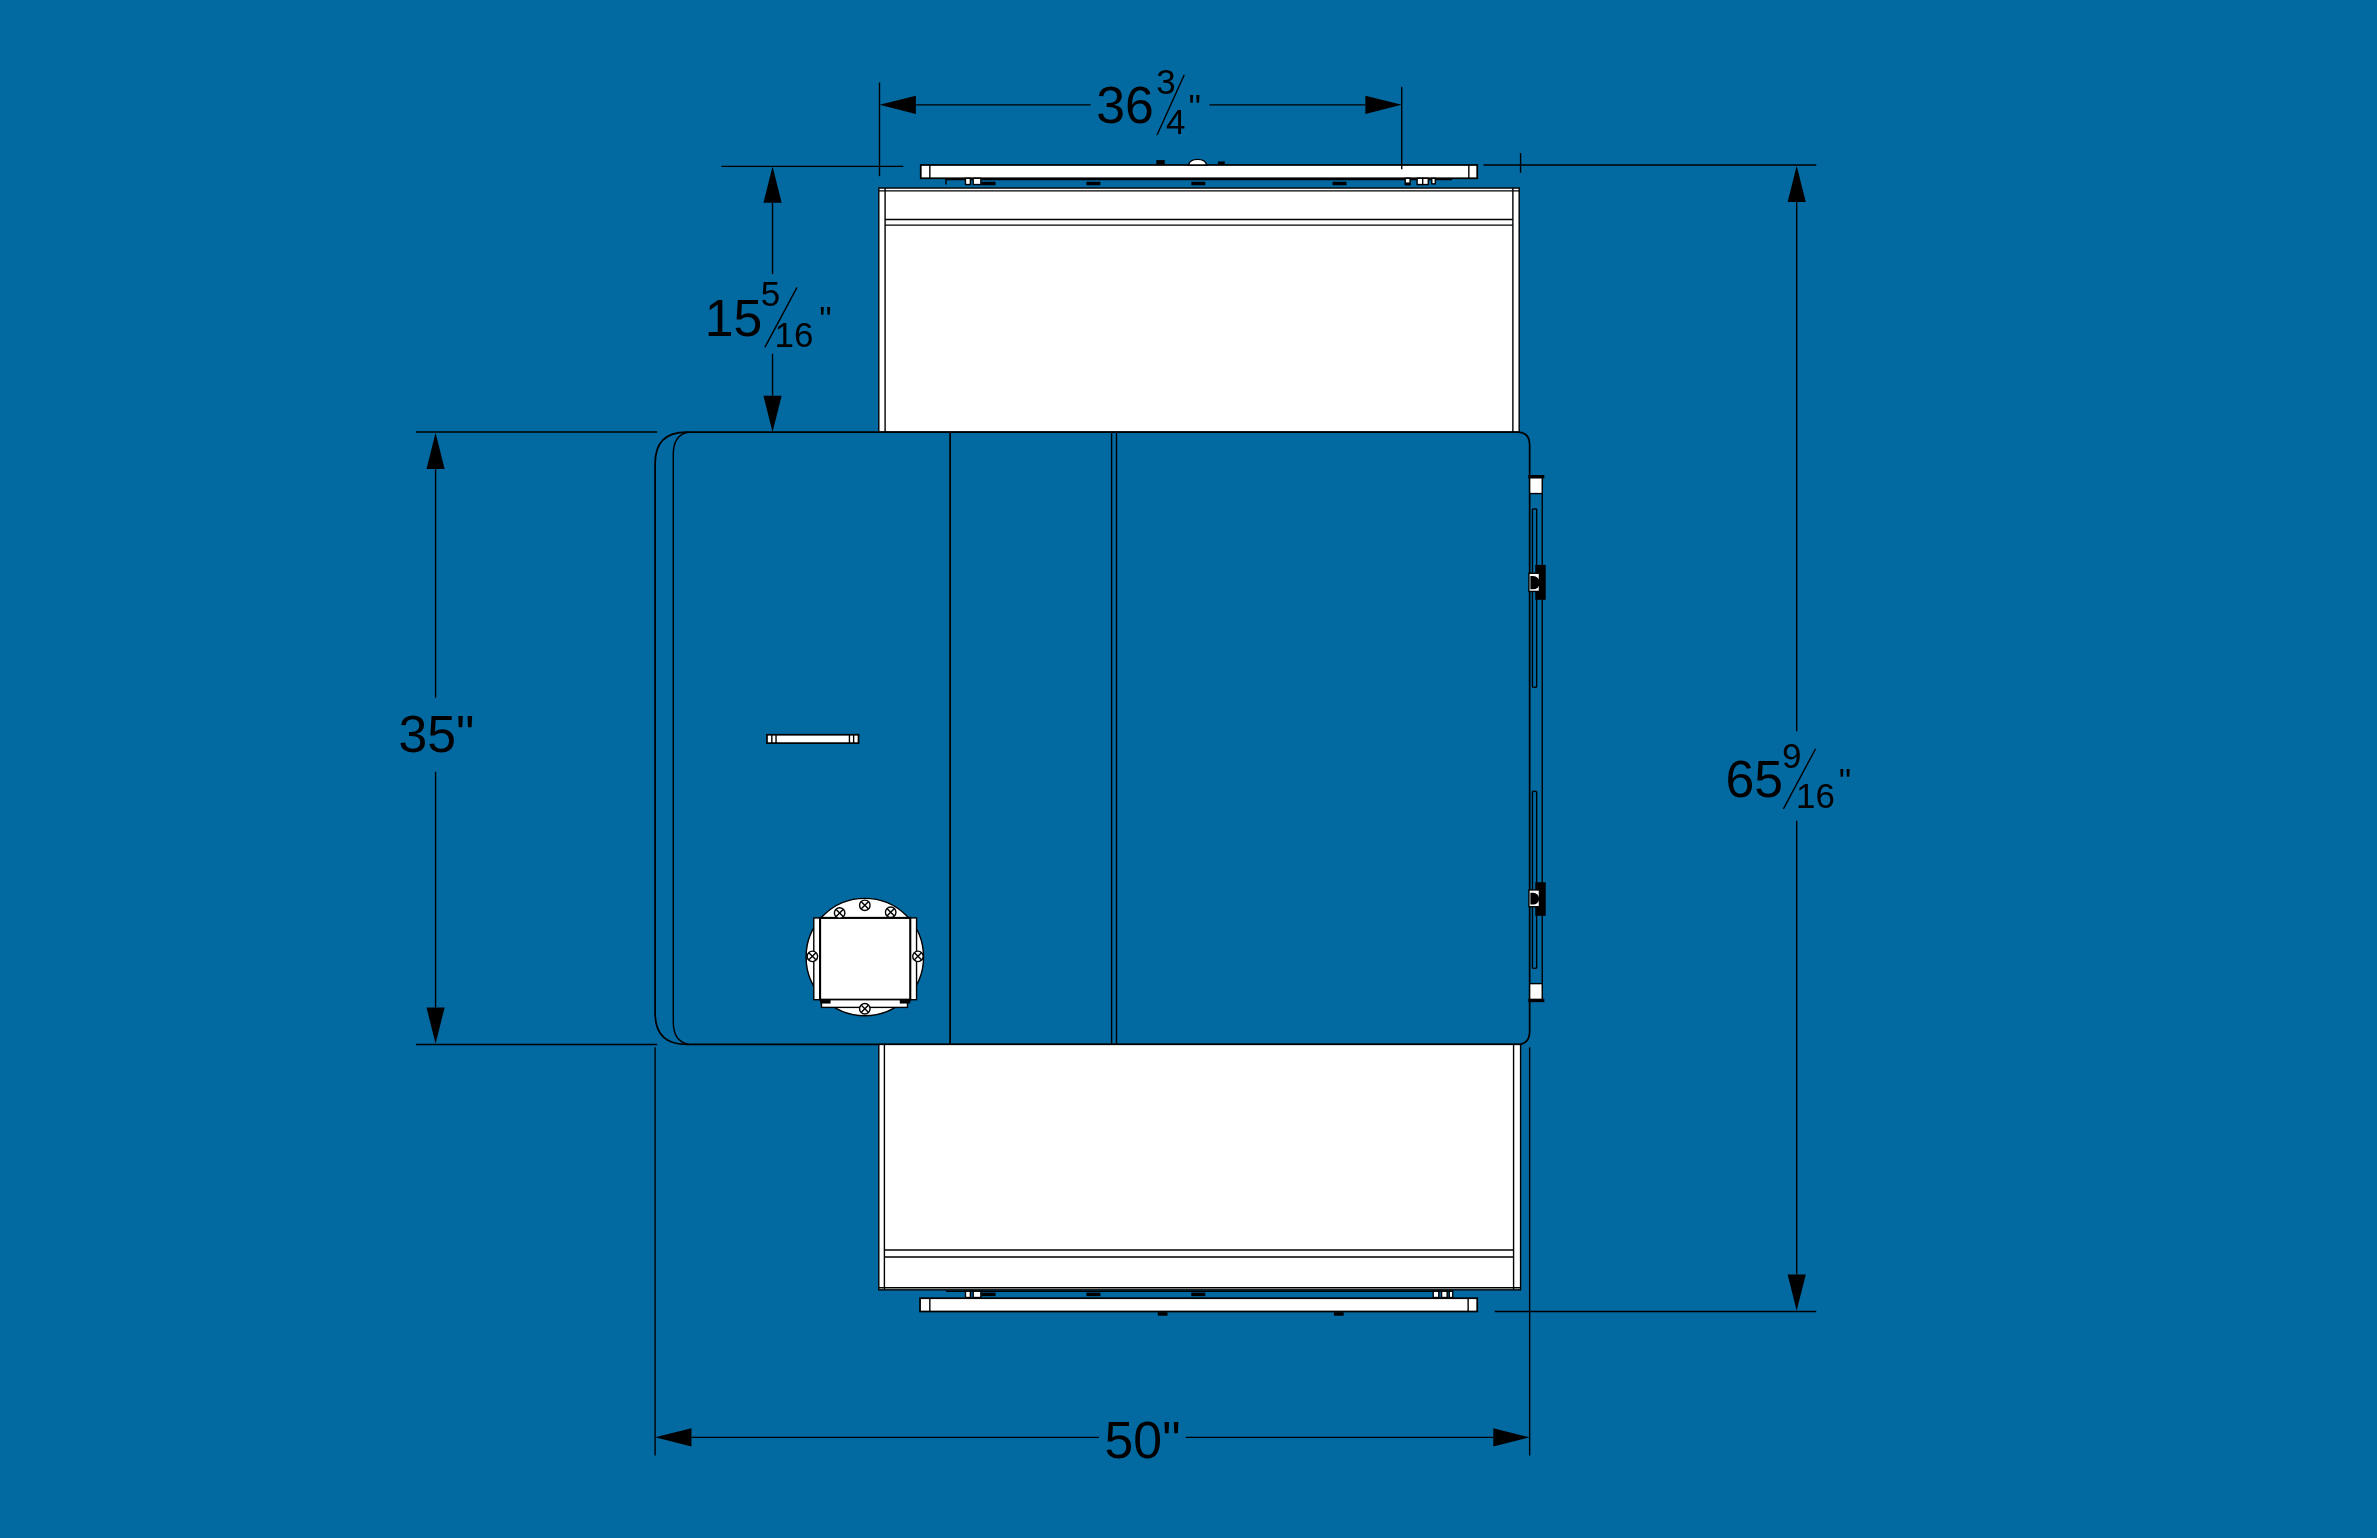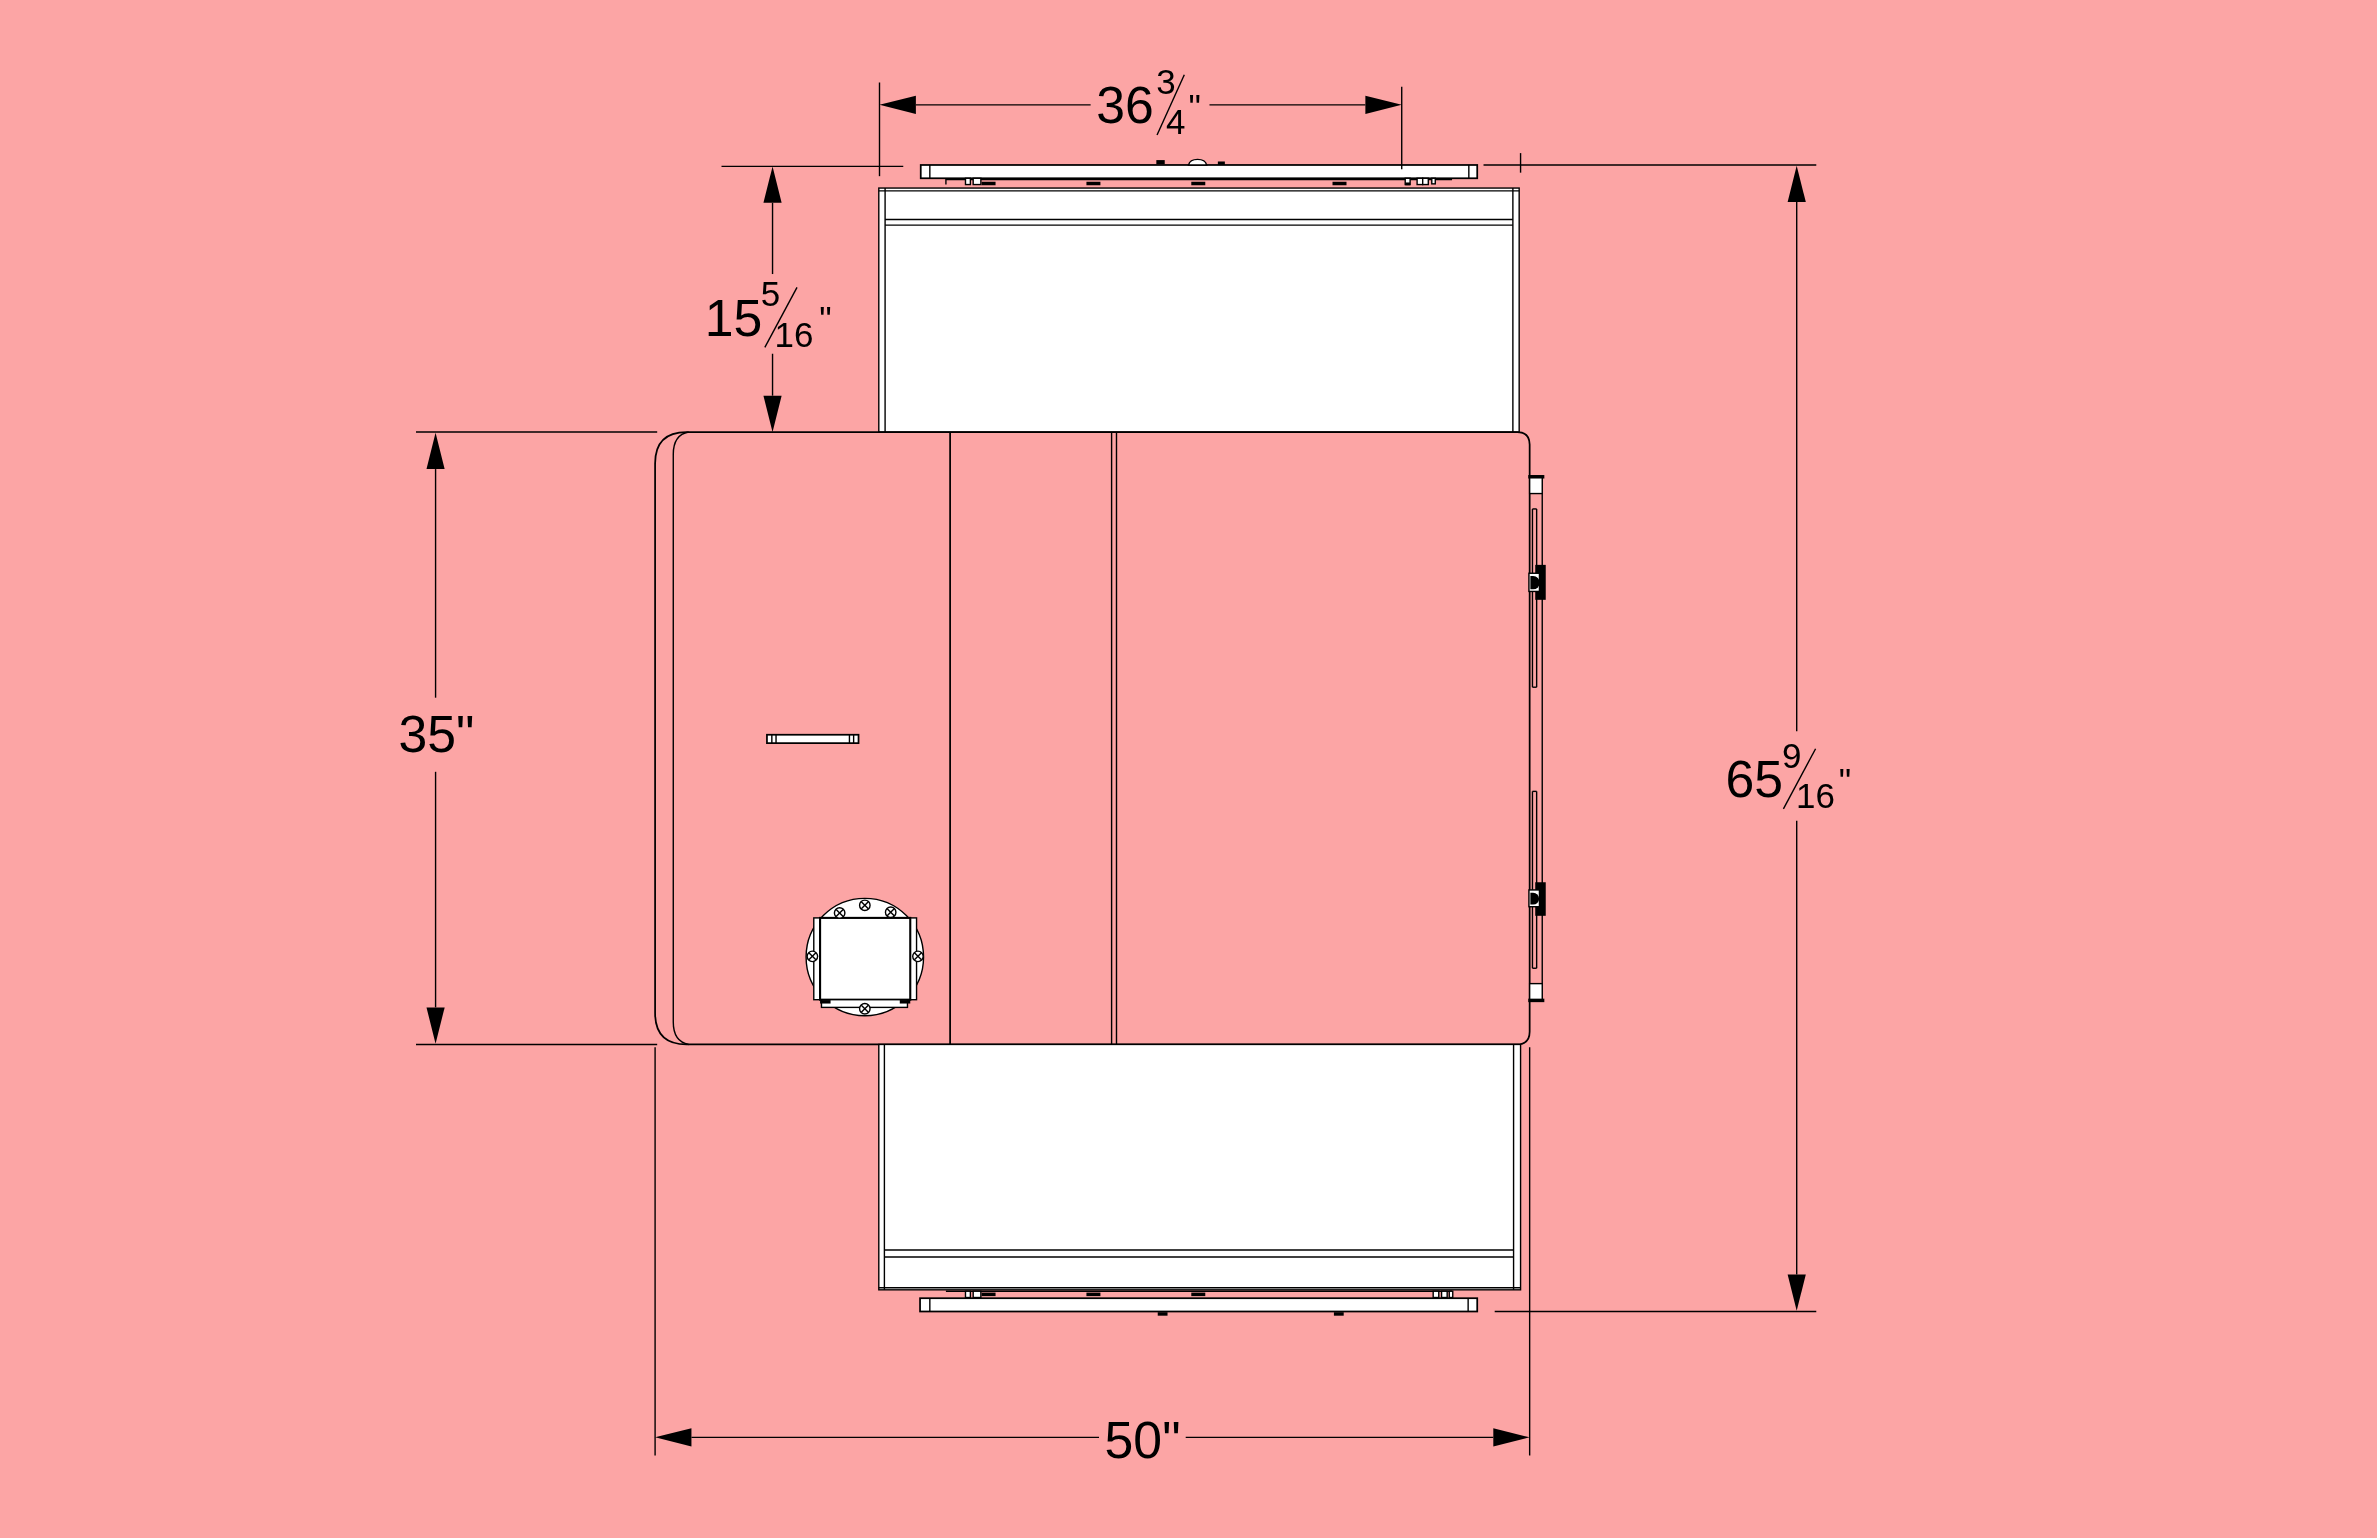--- a/index.html
+++ b/index.html
@@ -1,16 +1,16 @@
 <!DOCTYPE html>
 <html style="font-size:11.2px"><head>
 <meta charset="utf-8">
 <style>
   html,body{margin:0;padding:0;background:#ffffff;}
-  .stage{width:2377px;height:1538px;background:#fca5a5;position:relative;}
+  .stage{width:2377px;height:1538px;background:#0369a1;position:relative;}
   svg{display:block;}
   .ln{stroke:#000;stroke-width:2;fill:none;stroke-linecap:butt;}
   .ln25{stroke:#000;stroke-width:2.5;fill:none;}
   .thk{stroke:#000;stroke-width:5;fill:none;}
   .wht{fill:#ffffff;stroke:#000;stroke-width:2;}
   .wht25{fill:#ffffff;stroke:#000;stroke-width:2.5;}
   .wht3{fill:#ffffff;stroke:#000;stroke-width:3;}
   .blk{fill:#000;stroke:none;}
   text{font-family:"Liberation Sans",sans-serif;fill:#000;}
   .t74{font-size:74px;}

